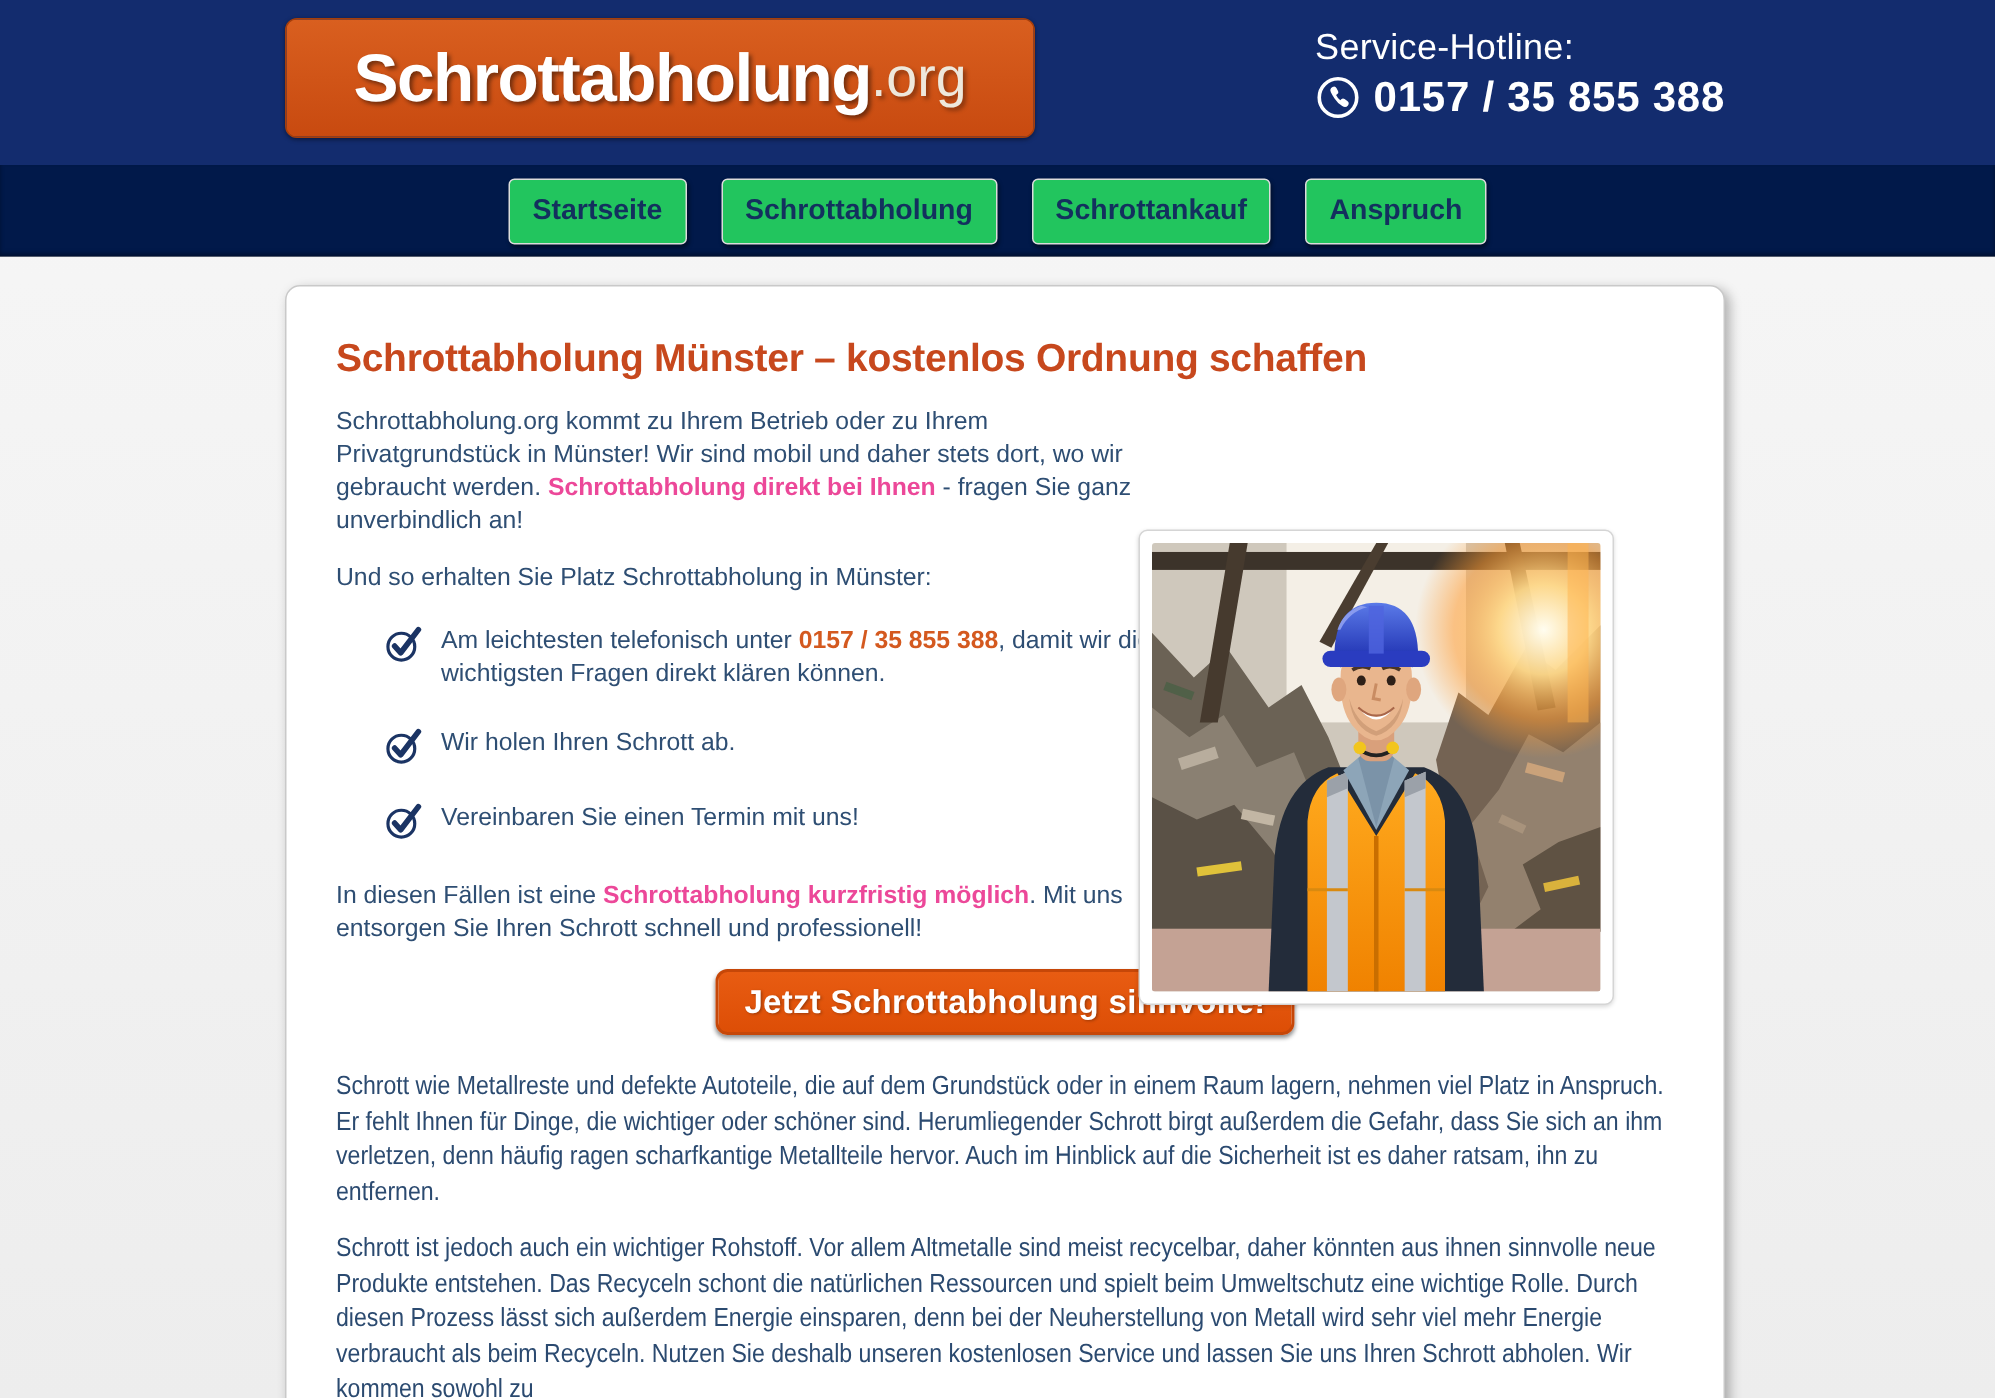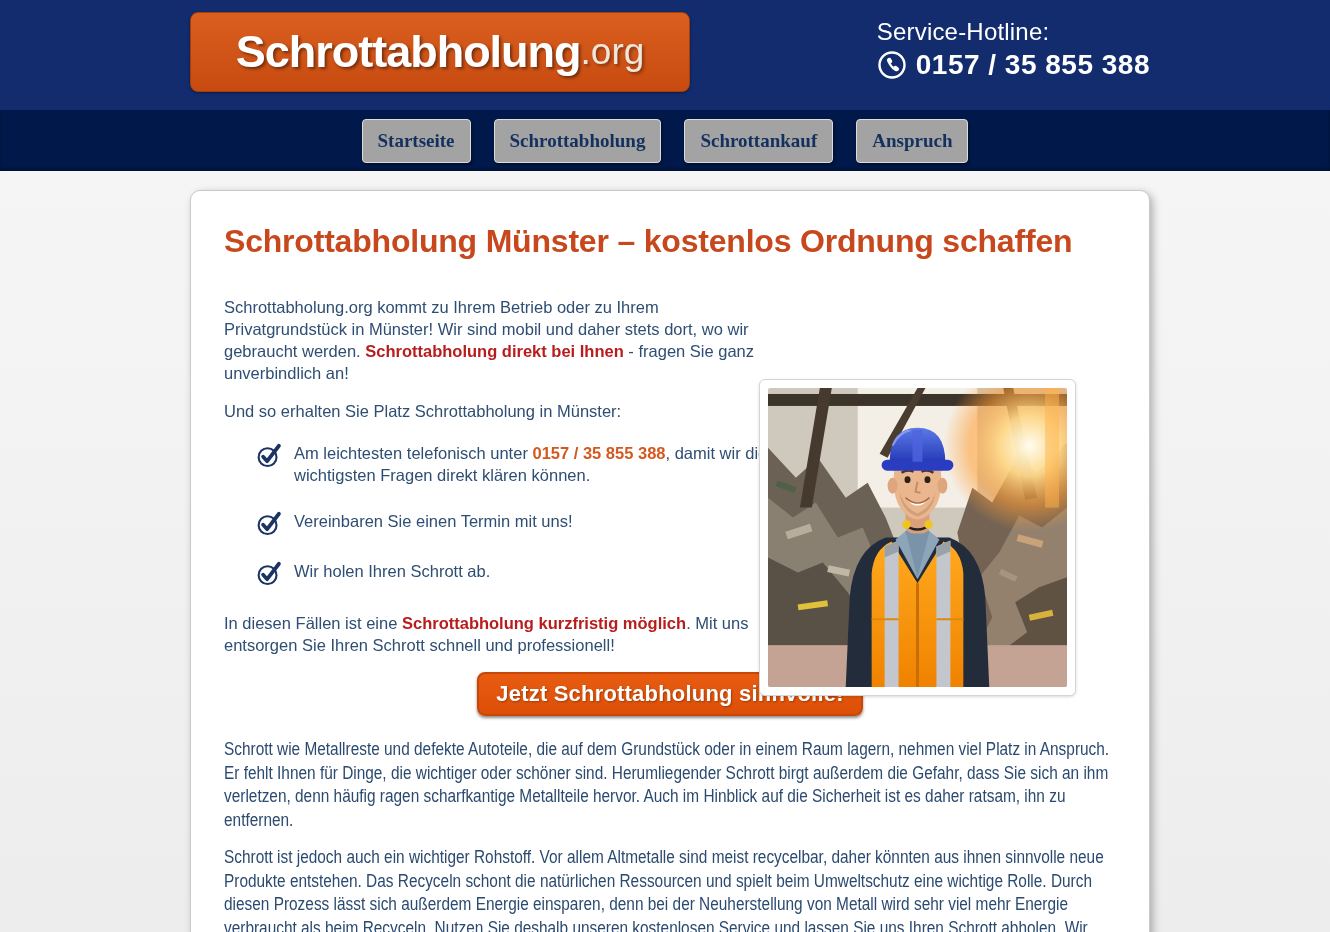--- a/index.html
+++ b/index.html
@@ -31,40 +31,40 @@
   .hotline-number { font-size:28px; font-weight:bold; letter-spacing:.5px; }
   .phone-icon-svg { width:30px; height:30px; display:block; }
 
   
   .nav-bar {
     height:61px; background:#01194a;
     display:flex; align-items:center; justify-content:center; gap:23px;
     box-shadow:inset 0 -2px 3px rgba(0,0,0,.35);
   }
   .nav-btn {
-    background:#a3a3a3; color:#13305e; font-weight:bold; font-size:19px;
-    font-family:Liberation Serif, serif;
+    background:#22c55e; color:#13305e; font-weight:bold; font-size:19px;
+    font-family:Liberation Sans, sans-serif;
     padding:10px 15px; border:1px solid #dcdcdc; border-radius:4px;
     box-shadow:1px 2px 3px rgba(0,0,0,.45);
     cursor:pointer;
   }
 
   
   .card {
     position:absolute; left:190px; top:190px; width:960px; height:1300px;
     background:#fff; border:1px solid #c9c9c9; border-radius:10px;
     box-shadow:3px 3px 8px rgba(0,0,0,.28);
     padding:32px 33px;
   }
-  .page-title { font-size:32px; font-weight:bold; color:#c7481d; margin-bottom:36px; letter-spacing:-.2px; }
+  .page-title { font-size:26px; font-weight:bold; color:#c7481d; margin-bottom:16px; letter-spacing:-.2px; }
 
   .content-row { position:relative; }
   .text-col { max-width:555px; font-size:16.5px; line-height:22px; }
   .text-col p { margin-bottom:16px; }
-  .text-col b, .closing b, .intro b { color:#b91c1c;margin-top:20px; }
+  .text-col b, .closing b, .intro b { color:#ec4899;margin-top:20px; }
   .steps-lead { margin-bottom:18px; }
 
   .checklist { margin-left:33px; margin-top:20px; }
   .check-item { display:flex; gap:11px; margin-bottom:24px; }
   .check-icon-svg { width:26px; height:25px; flex:0 0 26px; margin-top:1px; }
   .check-text { line-height:22px; }
   .phone-inline { color:#d4591f; font-weight:bold; }
 
   .closing { margin-top:26px; margin-bottom:19px; max-width:560px; line-height:22px; }
 
@@ -237,29 +237,29 @@
           <div class="check-text">
             <div><span>Am leichtesten telefonisch unter </span><span class="phone-inline">0157 / 35 855 388</span><span>, damit wir die wichtigsten Fragen direkt klären können.</span></div>
           </div>
         </div>
 
         <div class="check-item">
           <svg class="check-icon-svg" viewBox="0 0 32 30">
             <circle cx="13" cy="17" r="11" fill="none" stroke="#1b3464" stroke-width="2.6"></circle>
             <path d="M7.5 16.5 L12.5 22 L27 3" fill="none" stroke="#1b3464" stroke-width="4.6" stroke-linecap="round" stroke-linejoin="round"></path>
           </svg>
-          <div class="check-text">Vereinbaren Sie einen Termin mit uns!</div>
+          <div class="check-text">Wir holen Ihren Schrott ab.</div>
         </div>
 
         <div class="check-item">
           <svg class="check-icon-svg" viewBox="0 0 32 30">
             <circle cx="13" cy="17" r="11" fill="none" stroke="#1b3464" stroke-width="2.6"></circle>
             <path d="M7.5 16.5 L12.5 22 L27 3" fill="none" stroke="#1b3464" stroke-width="4.6" stroke-linecap="round" stroke-linejoin="round"></path>
           </svg>
-          <div class="check-text">Wir holen Ihren Schrott ab.</div>
+          <div class="check-text">Vereinbaren Sie einen Termin mit uns!</div>
         </div>
       </div>
 
       <p class="closing"><span>In diesen Fällen ist eine </span><b>Schrottabholung kurzfristig möglich</b><span>. Mit uns entsorgen Sie Ihren Schrott schnell und professionell!</span></p>
     </div>
   </div>
 
   <div class="cta-row">
     <button class="cta-btn">Jetzt Schrottabholung sinnvolle!</button>
   </div>

